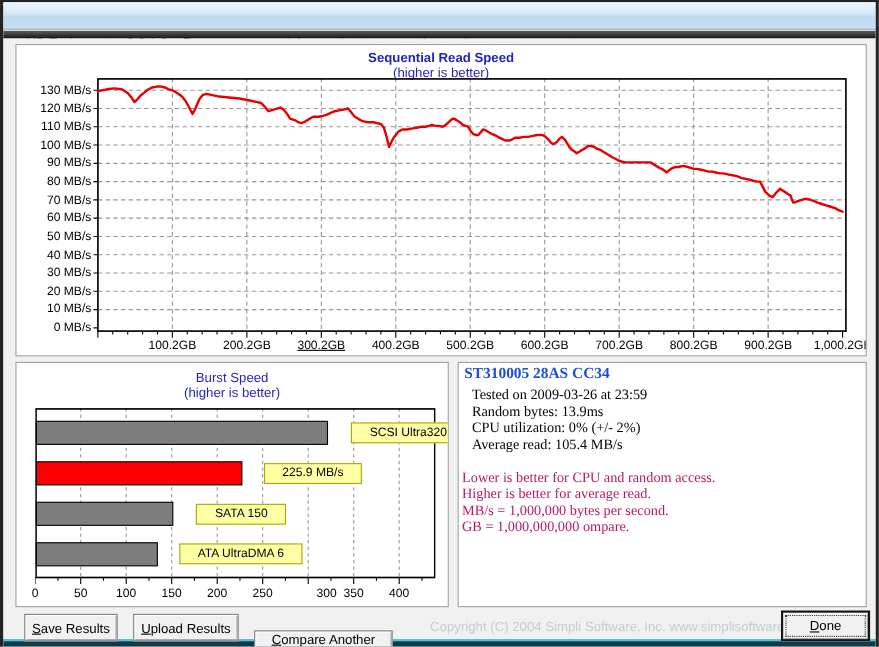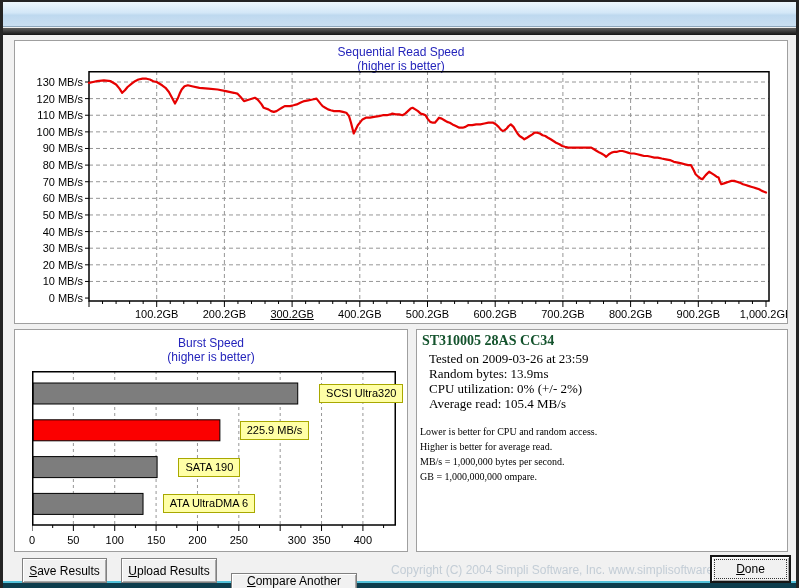--- a/index.html
+++ b/index.html
@@ -43,53 +43,53 @@
   #info-panel  { left:413px; top:294px; width:372px; height:223px; }
 
   .chart-title {
     position:absolute; left:0; width:100%; text-align:center;
     color:#2424bb; font-size:12px; line-height:14px;
   }
   .chart-sub {
     position:absolute; left:0; width:100%; text-align:center;
     color:#2424bb; font-size:12px; line-height:14px;
   }
-  #seq-title { top:4px; }  #seq-sub { top:18px; }
+  #seq-title { top:4px;font-weight:bold; }  #seq-sub { top:18px; }
   #burst-title { top:6px; } #burst-sub { top:20px; }
 
   #seq-svg   { position:absolute; left:68px; top:30px; }
   #burst-svg { position:absolute; left:17px; top:41px; }
 
   .ytick-label {
     position:absolute; left:0; width:68px; text-align:right;
     font-size:11px; color:#000; height:14px; line-height:14px;
   }
   .xtick-label {
     position:absolute; width:64px; text-align:center;
     font-size:11px; color:#000; height:14px; line-height:14px;
   }
   .bar-label {
     position:absolute; height:19px; line-height:16px;
     background:#ffffa6; border:1px solid #a8a800;
-    font-size:11px; color:#000; padding:0 6px; white-space:nowrap;
+    font-size:11px; color:#000; padding:0 16px; white-space:nowrap;
   }
   
   #info-header {
     position:absolute; left:5px; top:3px;
     font-family:"Liberation Serif", serif; font-weight:bold;
-    font-size:14px; color:#14532d; white-space:nowrap;
+    font-size:14px; color:#1d4ed8; white-space:nowrap;
   }
   .info-detail {
     position:absolute; left:12px; width:356px;
     font-family:"Liberation Serif", serif; font-size:13px; color:#000;
     white-space:nowrap;
   }
   .info-note {
     position:absolute; left:3px; width:366px;
-    font-family:"Liberation Serif", serif; font-size:10px; color:#000000;
+    font-family:"Liberation Serif", serif; font-size:13px; color:#be185d;
     white-space:nowrap;
   }
   
   .btn {
     position:absolute; height:25px; background:#f1f1f1;
     border:1px solid #808080;
     box-shadow:inset 1px 1px 0 #ffffff, inset -1px -1px 0 #a9a9a9;
     font-size:12px; color:#000; text-align:center;
     font-family:"Liberation Sans", sans-serif;
     cursor:default;
@@ -282,21 +282,21 @@
           <line x1="351.59090909090907" y1="154" x2="351.59090909090907" y2="157" stroke="#000" stroke-width="1"></line>
           <rect x="1" y="12" width="264.72727272727275" height="21" fill="#7d7d7d" stroke="#000" stroke-width="1"></rect>
           <rect x="1" y="48.8" width="186.88090909090909" height="21" fill="#fb0000" stroke="#000" stroke-width="1"></rect>
           <rect x="1" y="85.6" width="124.0909090909091" height="21" fill="#7d7d7d" stroke="#000" stroke-width="1"></rect>
           <rect x="1" y="122.39999999999999" width="110.02727272727273" height="21" fill="#7d7d7d" stroke="#000" stroke-width="1"></rect>
           <rect x="0.75" y="0.75" width="362.5" height="153.25" fill="none" stroke="#000" stroke-width="1.5"></rect>
         </svg>
       <div id="burst-labels">
           <div class="bar-label" style="left: 304.064px; top: 54px;">SCSI Ultra320</div>
           <div class="bar-label" style="left: 224.645px; top: 90.8px;">225.9 MB/s</div>
-          <div class="bar-label" style="left: 163.427px; top: 127.6px;">SATA 190</div>
+          <div class="bar-label" style="left: 163.427px; top: 127.6px;">SATA 150</div>
           <div class="bar-label" style="left: 147.709px; top: 164.4px;">ATA UltraDMA 6</div>
         </div>
       <div id="burst-xlabels">
           <div class="xtick-label" style="left: -15px; top: 203px;">0</div>
           <div class="xtick-label" style="left: 26.3636px; top: 203px;">50</div>
           <div class="xtick-label" style="left: 67.7273px; top: 203px;">100</div>
           <div class="xtick-label" style="left: 109.091px; top: 203px;">150</div>
           <div class="xtick-label" style="left: 150.455px; top: 203px;">200</div>
           <div class="xtick-label" style="left: 191.818px; top: 203px;">250</div>
           <div class="xtick-label" style="left: 250px; top: 203px; text-align: center;">300</div>

